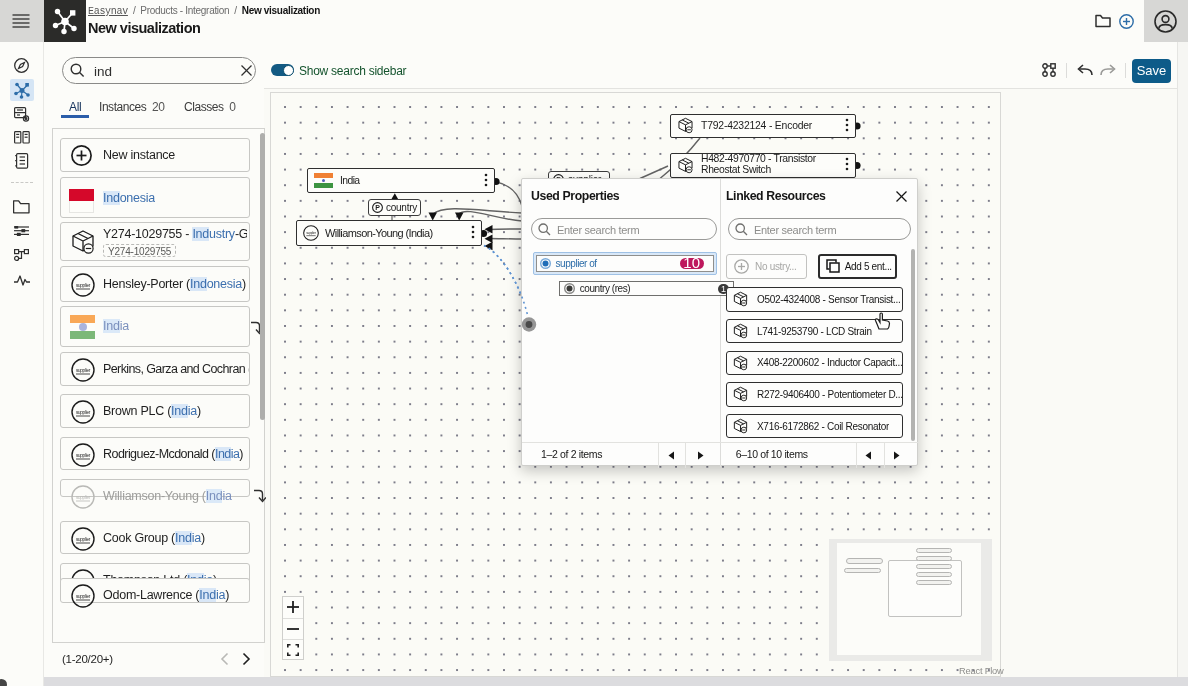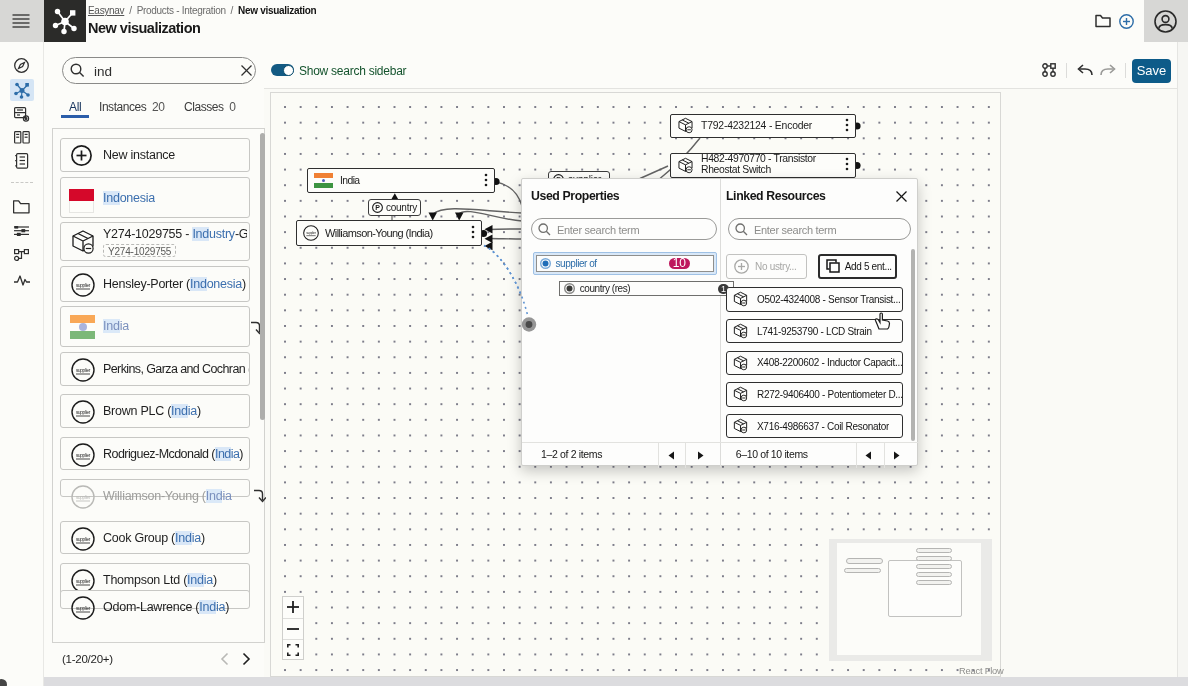--- a/index.html
+++ b/index.html
@@ -6,21 +6,21 @@
   html,body { width:1188px; height:686px; overflow:hidden; }
   body { font-family:"Liberation Sans", sans-serif; }
   .page { position:relative; width:1188px; height:686px; background:#fafaf6; overflow:hidden; }
   .abs { position:absolute; }
 
   
   .header { position:absolute; left:0; top:0; width:1188px; height:42px; background:#fcfcf9; }
   .hambox { position:absolute; left:0; top:0; width:44px; height:42px; background:#d7d7d5; }
   .logo { position:absolute; left:44px; top:0; width:42px; height:42px; background:#2b2b29; }
   .crumb { position:absolute; left:88px; top:5px; font-size:10px; letter-spacing:-0.3px; color:#6b6b6b; }
-  .crumb a { color:#555; text-decoration:underline; }
+  .crumb a { color:#555; text-decoration:underline;font-family:Liberation Mono, monospace; }
   .crumb b { color:#141414; }
   .htitle { position:absolute; left:88px; top:20px; font-size:14.5px; letter-spacing:-0.5px; font-weight:bold; color:#1a1a1a; }
   .userbox { position:absolute; left:1144px; top:0; width:44px; height:42px; background:#d7d7d5; }
 
   
   .toolbar { position:absolute; left:264px; top:42px; width:924px; height:47px; background:#fcfcf9; border-bottom:1px solid #e3e3e0; }
   .toggle { position:absolute; left:271px; top:64px; width:23px; height:12px; background:#135a83; border-radius:6px; }
   .toggle .knob { position:absolute; right:0.5px; top:0.5px; width:11px; height:11px; border-radius:50%; background:#fff; border:1.5px solid #10506f; }
   .togglelabel { position:absolute; left:299px; top:64px; font-size:12px; letter-spacing:-0.25px; color:#14532d; }
   .savebtn { position:absolute; left:1132px; top:58.5px; width:39px; height:24px; background:#0d5b89; border-radius:4px; color:#fff; font-size:13px; text-align:center; line-height:24px; }
@@ -326,21 +326,21 @@
       <div class="abs" style="left:42px;top:9px;">Cook Group (<span class="hl"><span class="hlbg">Ind</span>ia</span>)</div>
     </div>
     <div class="item" style="top:520.5px;height:33px;">
       <svg class="abs" style="left:10px;top:5px" width="24" height="24" viewBox="0 0 24 24">
         <circle cx="12" cy="12" r="11" fill="none" stroke="#1c1c1c" stroke-width="1.4"></circle>
         <text x="12" y="13.5" font-size="4.6" text-anchor="middle" fill="#1c1c1c" font-family="Liberation Sans">supplier</text>
         <line x1="5" y1="16" x2="19" y2="16" stroke="#1c1c1c" stroke-width="0.8"></line>
       </svg>
       <div class="abs" style="left:42px;top:9px;">Thompson Ltd (<span class="hl"><span class="hlbg">Ind</span>ia</span>)</div>
     </div>
-    <div class="item" style="top:548px;height:19px;padding-left:10px;">
+    <div class="item" style="top:536px;height:25px;padding-left:10px;">
       <svg class="abs" style="left:10px;top:5px" width="24" height="24" viewBox="0 0 24 24">
         <circle cx="12" cy="12" r="11" fill="none" stroke="#1c1c1c" stroke-width="1.4"></circle>
         <text x="12" y="13.5" font-size="4.6" text-anchor="middle" fill="#1c1c1c" font-family="Liberation Sans">supplier</text>
         <line x1="5" y1="16" x2="19" y2="16" stroke="#1c1c1c" stroke-width="0.8"></line>
       </svg>
       <div class="abs" style="left:42px;top:9px;">Odom-Lawrence (<span class="hl"><span class="hlbg">Ind</span>ia</span>)</div>
     </div>
     <div class="sb-scroll"></div>
     <div class="pag">
       <div class="abs" style="left:18px;top:8px;">(1-20/20+)</div>
@@ -518,21 +518,21 @@
     <div class="abs" style="left:163px;top:263px;width:0;height:26px;border-left:1px solid #e2e2df;"></div>
     <div class="abs" style="left:334px;top:263px;width:0;height:26px;border-left:1px solid #e2e2df;"></div>
     <div class="abs" style="left:361.5px;top:263px;width:0;height:26px;border-left:1px solid #e2e2df;"></div>
     <div class="abs" style="left:10.5px;top:73px;width:184px;height:22.5px;background:#d9e8f8;border:1px solid #9fc1e5;border-radius:2px;"></div>
     <div class="prow" style="left:13.5px;top:76px;width:178px;height:16.5px;border:1.2px solid #8f8f8d;">
       <svg width="11" height="11" viewBox="0 0 11 11" style="margin-left:3px;flex:none">
         <circle cx="5.5" cy="5.5" r="4.8" fill="none" stroke="#79aada" stroke-width="1.4"></circle>
         <circle cx="5.5" cy="5.5" r="3" fill="#1f6db8"></circle>
       </svg>
       <span style="margin-left:5px;color:#2d6da8;">supplier of</span>
-      <span style="margin-left:auto;margin-right:23px;background:#be185d;color:#fff;font-size:12px;letter-spacing:0;border-radius:5.5px;padding:0 3.5px;height:10.5px;line-height:10.5px;">10</span>
+      <span style="margin-left:auto;margin-right:9px;background:#be185d;color:#fff;font-size:15px;letter-spacing:0;border-radius:5.5px;padding:0 3.5px;height:10.5px;line-height:10.5px;">10</span>
     </div>
     <div class="prow" style="left:12.8px;top:102.4px;width:175.4px;height:15px;border:1.3px solid #6f6f6d;margin-left:24px;">
       <svg width="11" height="11" viewBox="0 0 11 11" style="margin-left:4px;flex:none">
         <circle cx="5.5" cy="5.5" r="4.8" fill="none" stroke="#8a8a88" stroke-width="1.4"></circle>
         <circle cx="5.5" cy="5.5" r="3" fill="#3a3a38"></circle>
       </svg>
       <span style="margin-left:5px;color:#1f1f1f;">country (res)</span>
       <span style="margin-left:auto;margin-right:4.5px;background:#3a3a3a;color:#fff;font-size:9px;letter-spacing:0;border-radius:5.5px;width:10.5px;text-align:center;height:10.5px;line-height:10.5px;">1</span>
     </div>
     <div class="ppag" style="left:19px;">1–2 of 2 items</div>
@@ -608,21 +608,21 @@
     <div class="prow rrow" style="left:204px;top:234.8px;">
       <svg width="15" height="16" viewBox="0 0 24 26" style="margin-left:6px;flex:none">
         <g fill="none" stroke="#1c1c1c" stroke-width="1.6" stroke-linejoin="round">
           <path d="M2 7 L12 2 L22 7 L22 17 L12 22 L2 17 Z"></path>
           <path d="M2 7 L12 12 L22 7 M12 12 L12 22"></path>
           <path d="M7 4.5 L17 9.5"></path>
         </g>
         <circle cx="17.5" cy="19.5" r="4.6" fill="#fdfdfa" stroke="#1c1c1c" stroke-width="1.5"></circle>
         <line x1="14.8" y1="19.5" x2="20.2" y2="19.5" stroke="#1c1c1c" stroke-width="1.5"></line>
       </svg>
-        <span>X716-4986637 - Coil Resonator</span>
+        <span>X716-6172862 - Coil Resonator</span>
     </div>
     <div class="abs" style="left:388.5px;top:70px;width:4.5px;height:192px;background:#b3b3b1;border-radius:3px;"></div>
     <div class="ppag" style="left:213.7px;">6–10 of 10 items</div>
     <svg class="abs" style="left:343px;top:272px" width="7" height="9" viewBox="0 0 7 9">
         <polygon points="6,0.5 6,8.5 0.5,4.5" fill="#161616"></polygon>
       </svg>
     <svg class="abs" style="left:371px;top:272px" width="7" height="9" viewBox="0 0 7 9">
         <polygon points="1,0.5 1,8.5 6.5,4.5" fill="#161616"></polygon>
       </svg>
     <svg class="abs" style="left:352px;top:133px" width="17" height="18" viewBox="0 0 17 18">

